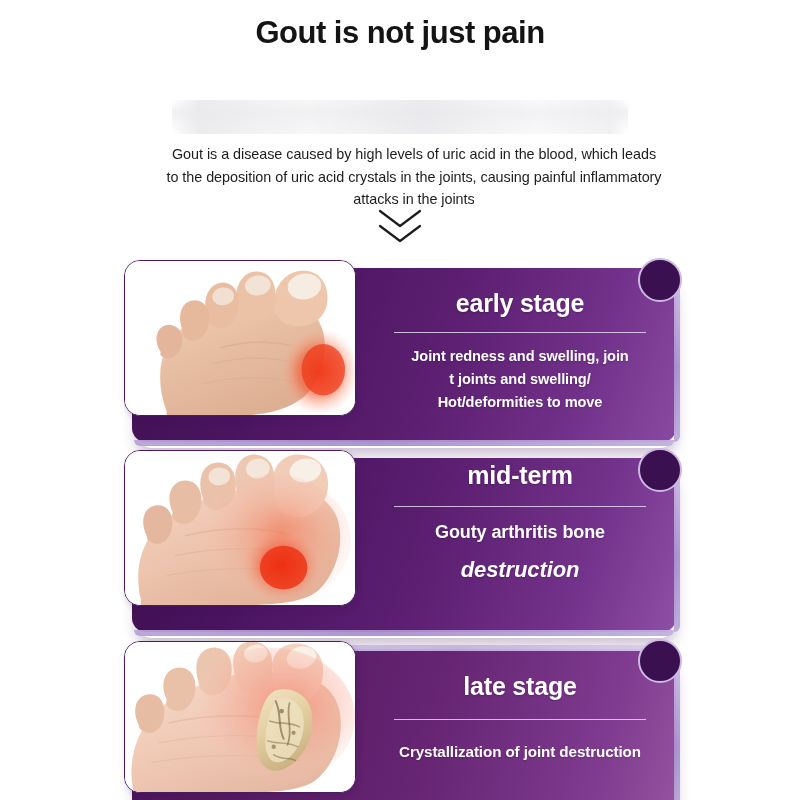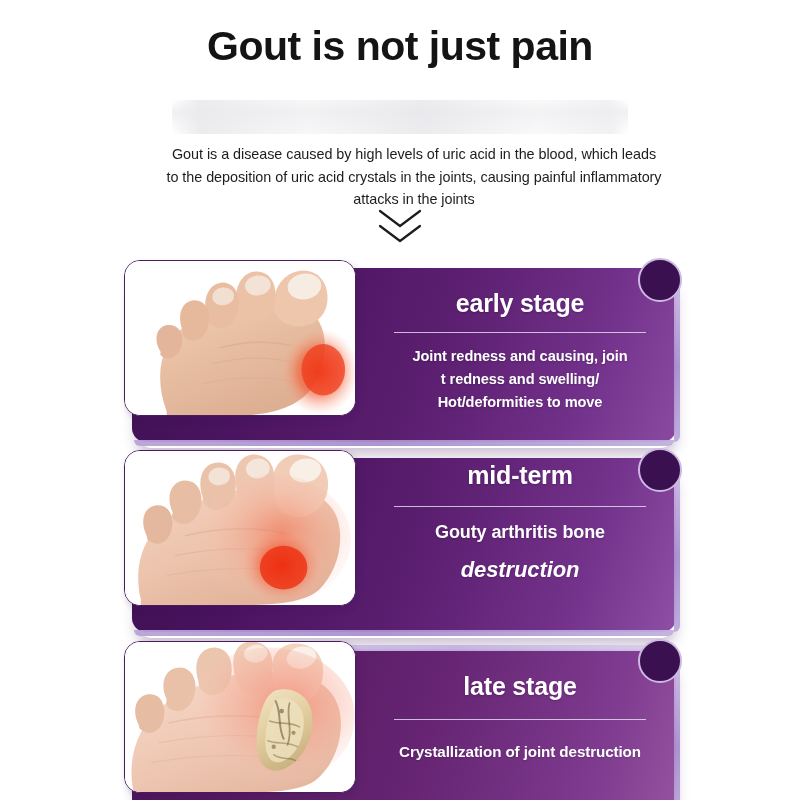--- a/index.html
+++ b/index.html
@@ -16,25 +16,25 @@
   .page {
     width: 800px;
     height: 800px;
     position: relative;
     background: #ffffff;
   }
 
   
   .title {
     text-align: center;
-    font-size: 41px;
+    font-size: 31px;
     font-weight: 600;
     color: #141414;
     letter-spacing: -0.5px;
-    padding-top: 24px;
+    padding-top: 16px;
     line-height: 1.08;
   }
 
   .ghost-strip {
     position: absolute;
     left: 172px;
     top: 100px;
     width: 456px;
     height: 34px;
     background:
@@ -305,22 +305,22 @@
 
         <ellipse cx="196" cy="112" rx="40" ry="44" fill="url(#red1)"></ellipse>
         <ellipse cx="200" cy="110" rx="22" ry="26" fill="#ef3c1c" opacity=".75"></ellipse>
       </svg>
     </div>
 
     <div class="text-col">
       <div class="stage-title">early stage</div>
       <div class="divider"></div>
       <div class="stage-body">
-        <span>Joint redness and causing, join</span><br>
-        <span>t redness and swelling/</span><br>
+        <span>Joint redness and swelling, join</span><br>
+        <span>t joints and swelling/</span><br>
         <span>Hot/deformities to move</span>
       </div>
     </div>
   </div>
 
   <div class="card card-2">
     <div class="card-shadow"></div>
 
     <div class="panel">
       <div class="panel-inner"></div>

